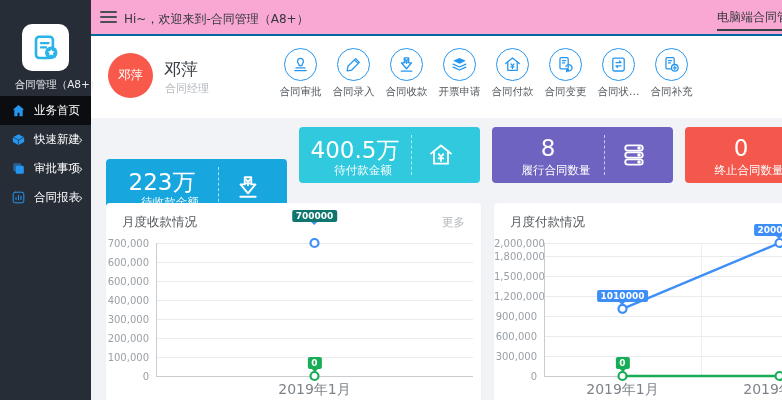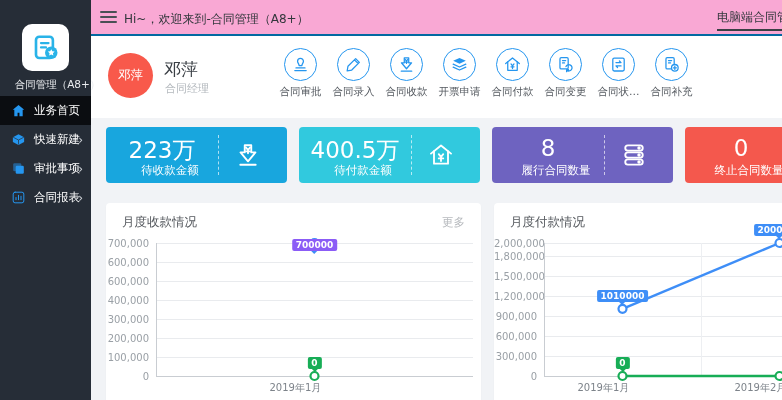--- a/index.html
+++ b/index.html
@@ -55,21 +55,21 @@
 
   
   .chart-card { position:absolute; top:167px; height:240px; background:#fff; border-radius:4px; box-shadow:0 1px 2px rgba(0,0,0,.04); }
   .ch-title { position:absolute; left:16px; top:11px; font-size:12.5px; color:#55595e; font-weight:500; }
   .ch-more { position:absolute; right:16px; top:12px; font-size:11.5px; color:#b7babe; cursor:pointer; }
   .grid-h { position:absolute; height:1px; background:#e9ebee; }
   .grid-v { position:absolute; width:1px; background:#edeff2; }
   .axis-x { position:absolute; height:1px; background:#c9cdd2; }
   .axis-y { position:absolute; width:1px; background:#c9cdd2; }
   .ytick { position:absolute; font-size:10px; color:#9aa0a6; text-align:right; }
-  .xtick { position:absolute; font-size:10px; color:#7d838a; width:90px; white-space:nowrap; }
+  .xtick { position:absolute; font-size:14px; color:#7d838a; text-align:center; width:90px; white-space:nowrap; }
   .ch-svg { position:absolute; left:0; top:0; }
   .pt-badge { position:absolute; transform:translateX(-50%); color:#fff; font-size:9px; font-weight:bold;
               line-height:12px; padding:0 4px; border-radius:2px; white-space:nowrap; z-index:3; }
   .pt-badge i { position:absolute; left:50%; bottom:-3px; margin-left:-3px; width:0; height:0;
                 border-left:3px solid transparent; border-right:3px solid transparent; border-top:3px solid; }
 </style>
 </head>
 <body>
 
 <div id="screen">
@@ -213,21 +213,21 @@
                 <path d="M8.2 7h4M8.2 10h2.6"></path>
                 <circle cx="16.2" cy="16.2" r="4.2" fill="#fff"></circle>
                 <path d="M16.2 14.2v4M14.2 16.2h4"></path>
               </svg>
             </span>
                  <span class="qa-label">合同补充</span>
           </div>
         </div>
     </div>
     <div id="stat-cards">
-        <div class="stat-card" style="left: 15px; background: rgb(24, 166, 222);">
+        <div class="stat-card" style="left: 15px; background: rgb(24, 166, 222); margin-top: 32px;">
           <div class="sc-value">223万</div>
                  <div class="sc-label">待收款金额</div>
                  <div class="sc-divider"></div>
                  <span class="sc-icon"><svg viewBox="0 0 24 24" fill="none" stroke="currentColor" stroke-width="1.6" stroke-linecap="round" stroke-linejoin="round">
               <path d="M9.2 3.6h5.6v6.2h3.6L12 17.4 5.6 9.8h3.6z"></path>
               <path d="M10.3 5.6 12 7.6l1.7-2M12 7.6v3M10.3 8.9h3.4M5.4 20.4h13.2"></path>
             </svg></span>
         </div>
         <div class="stat-card" style="left: 208px; background: rgb(49, 201, 222);">
           <div class="sc-value">400.5万</div>
@@ -277,21 +277,21 @@
           <div class="ytick" style="left:0;width:43px;top:54.00000000000001px">600,000</div>
           <div class="grid-h" style="left:50px;width:317px;top:40px"></div>
           <div class="ytick" style="left:0;width:43px;top:35px">700,000</div>
           <div class="axis-y" style="left:50px;top:40px;height:133px"></div>
           <div class="axis-x" style="left:50px;width:317px;top:173px"></div>
           <div class="xtick" style="left:163.5px;top:178px">2019年1月</div>
           <svg class="ch-svg" width="375" height="240" viewBox="0 0 375 240">
             <circle cx="208.5" cy="40" r="4" fill="#fff" stroke="#3e8ef7" stroke-width="2.2"></circle>
             <circle cx="208.5" cy="173" r="4" fill="#fff" stroke="#17ad56" stroke-width="2.2"></circle>
           </svg>
-          <span class="pt-badge" style="left:208.5px;top:36px;background:#8b5cf6">700000<i style="border-top-color:#3e8ef7"></i></span>
+          <span class="pt-badge" style="left:208.5px;top:7px;background:#0f766e">700000<i style="border-top-color:#3e8ef7"></i></span>
           <span class="pt-badge" style="left:208.5px;top:154px;background:#17ad56">0<i style="border-top-color:#17ad56"></i></span>
         </div>
         <div class="chart-card" style="left: 403px; width: 372px;">
           <div class="ch-title">月度付款情况</div>
           <div class="ytick" style="left:0;width:43px;top:168px">0</div>
           <div class="grid-h" style="left:50px;width:314px;top:153.05px"></div>
           <div class="ytick" style="left:0;width:43px;top:148.05px">300,000</div>
           <div class="grid-h" style="left:50px;width:314px;top:133.1px"></div>
           <div class="ytick" style="left:0;width:43px;top:128.1px">600,000</div>
           <div class="grid-h" style="left:50px;width:314px;top:113.15px"></div>

